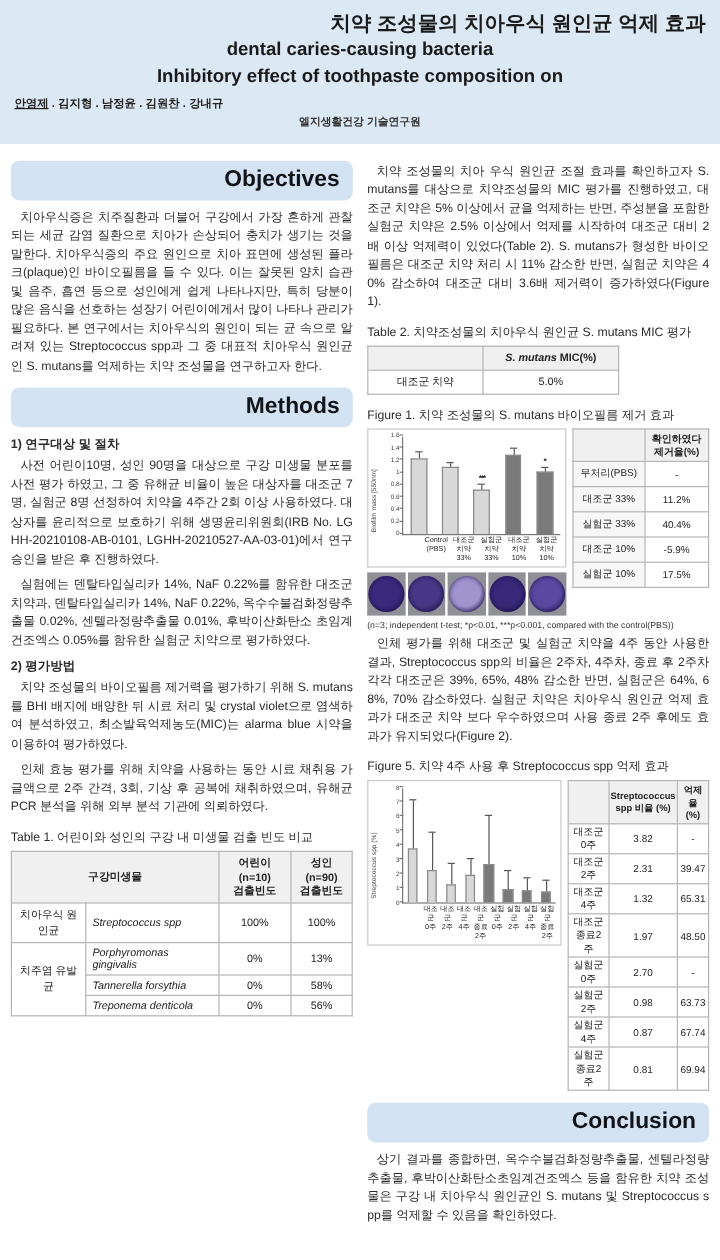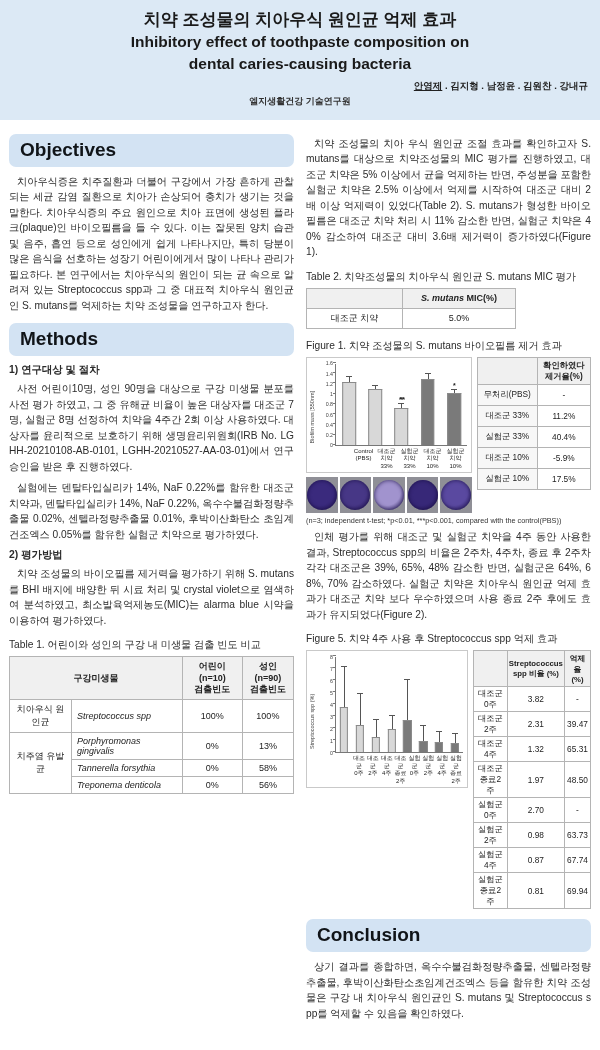--- a/index.html
+++ b/index.html
@@ -7,33 +7,33 @@
   body {
     width:600px; height:1050px; overflow:hidden;
     font-family:"Liberation Sans","DejaVu Sans",sans-serif;
     color:#2b2b2b;
   }
   
   .header { background:#dce9f5; padding:6px 12px 12px; }
   .logo-row { display:flex; align-items:center; gap:5px; height:26px; }
   .logo-mark { width:18px; height:18px; }
   .logo-text { font-size:13px; font-weight:bold; color:#5a5f66; letter-spacing:0; }
-  .title-ko { text-align:center; font-size:17px; font-weight:bold; color:#1a1a1a; margin-top:2px; }
+  .title-ko { text-align:right; font-size:17px; font-weight:bold; color:#1a1a1a; margin-top:2px; }
   .title-en { text-align:center; font-size:15.5px; font-weight:bold; color:#1a1a1a; line-height:1.45; }
-  .authors { text-align:right; font-size:9.5px; font-weight:bold; color:#222; margin-top:4px; }
+  .authors { text-align:left; font-size:9.5px; font-weight:bold; color:#222; margin-top:4px; }
   .authors .first { text-decoration:underline; }
   .affil { text-align:center; font-size:9px; font-weight:bold; color:#333; margin-top:2px; }
 
   
   .columns { display:flex; gap:12px; padding:4px 9px 0; }
   .col { width:285px; }
 
   .sec-hdr {
     background:#d3e3f3; border-radius:7px; padding:5px 11px 6px;
-    font-size:19px; font-weight:bold; color:#101418; margin:10px 0 7px;
+    font-size:19px; font-weight:bold; color:#101418; margin:10px 0 7px;text-align:right;
   }
   .para { font-size:10.2px; line-height:1.52; text-align:justify; margin:4px 0 6px; text-indent:8px; word-break:break-all; }
   .subhead { font-size:10.4px; font-weight:bold; margin:6px 0 1px; }
   .it { font-style:italic; }
 
   
   .tbl-caption { font-size:10.2px; margin:10px 0 4px; }
   table { border-collapse:collapse; font-size:9px; color:#222; }
   th,td { border:1px solid #b4b4b4; padding:3px 3px; text-align:center; vertical-align:middle; }
   th { background:#f0f0f0; font-weight:bold; white-space:pre-line; }
@@ -76,40 +76,41 @@
   .wells { display:flex; gap:2px; margin-top:4px; }
   .well-sq { flex:1; height:36px; background:#8f8f96; display:flex; align-items:center; justify-content:center; }
   .well-circle { width:30px; height:30px; border-radius:50%; box-shadow:inset 0 0 4px rgba(20,10,60,.8); }
 </style>
 </head>
 <body>
 
 <div class="header">
   <div class="title-ko">치약 조성물의 치아우식 원인균 억제 효과</div>
   <div class="title-en">
+    <div>dental caries-causing bacteria</div>
     <div>Inhibitory effect of toothpaste composition on</div>
-    <div>dental caries-causing bacteria</div>
   </div>
   <div class="authors"><span class="first">안영제</span><span> . 김지형 . 남정윤 . 김원찬 . 강내규</span></div>
   <div class="affil">엘지생활건강 기술연구원</div>
 </div>
 
 <div class="columns">
 
   <div class="col">
 
     <div class="sec-hdr">Objectives</div>
     <p class="para">치아우식증은 치주질환과 더불어 구강에서 가장 흔하게 관찰되는 세균 감염 질환으로 치아가 손상되어 충치가 생기는 것을 말한다. 치아우식증의 주요 원인으로 치아 표면에 생성된 플라크(plaque)인 바이오필름을 들 수 있다. 이는 잘못된 양치 습관 및 음주, 흡연 등으로 성인에게 쉽게 나타나지만, 특히 당분이 많은 음식을 선호하는 성장기 어린이에게서 많이 나타나 관리가 필요하다. 본 연구에서는 치아우식의 원인이 되는 균 속으로 알려져 있는 Streptococcus spp과 그 중 대표적 치아우식 원인균인 S. mutans를 억제하는 치약 조성물을 연구하고자 한다.</p>
 
     <div class="sec-hdr">Methods</div>
     <div class="subhead">1) 연구대상 및 절차</div>
     <p class="para">사전 어린이10명, 성인 90명을 대상으로 구강 미생물 분포를 사전 평가 하였고, 그 중 유해균 비율이 높은 대상자를 대조군 7명, 실험군 8명 선정하여 치약을 4주간 2회 이상 사용하였다. 대상자를 윤리적으로 보호하기 위해 생명윤리위원회(IRB No. LGHH-20210108-AB-0101, LGHH-20210527-AA-03-01)에서 연구 승인을 받은 후 진행하였다.</p>
     <p class="para">실험에는 덴탈타입실리카 14%, NaF 0.22%를 함유한 대조군 치약과, 덴탈타입실리카 14%, NaF 0.22%, 옥수수불검화정량추출물 0.02%, 센텔라정량추출물 0.01%, 후박이산화탄소 초임계건조엑스 0.05%를 함유한 실험군 치약으로 평가하였다.</p>
     <div class="subhead">2) 평가방법</div>
     <p class="para">치약 조성물의 바이오필름 제거력을 평가하기 위해 S. mutans를 BHI 배지에 배양한 뒤 시료 처리 및 crystal violet으로 염색하여 분석하였고, 최소발육억제농도(MIC)는 alarma blue 시약을 이용하여 평가하였다.</p>
+    <p class="para">인체 효능 평가를 위해 치약을 사용하는 동안 시료 채취용 가글액으로 2주 간격, 3회, 기상 후 공복에 채취하였으며, 유해균 PCR 분석을 위해 외부 분석 기관에 의뢰하였다.</p>
 
 
     <div class="tbl-caption">Table 1. 어린이와 성인의 구강 내 미생물 검출 빈도 비교</div>
     <table class="t1" id="table1">
         <tbody>
           <tr>
             <th colspan="2">구강미생물</th>
             <th>어린이(n=10)
 검출빈도</th>
             <th>성인(n=90)

